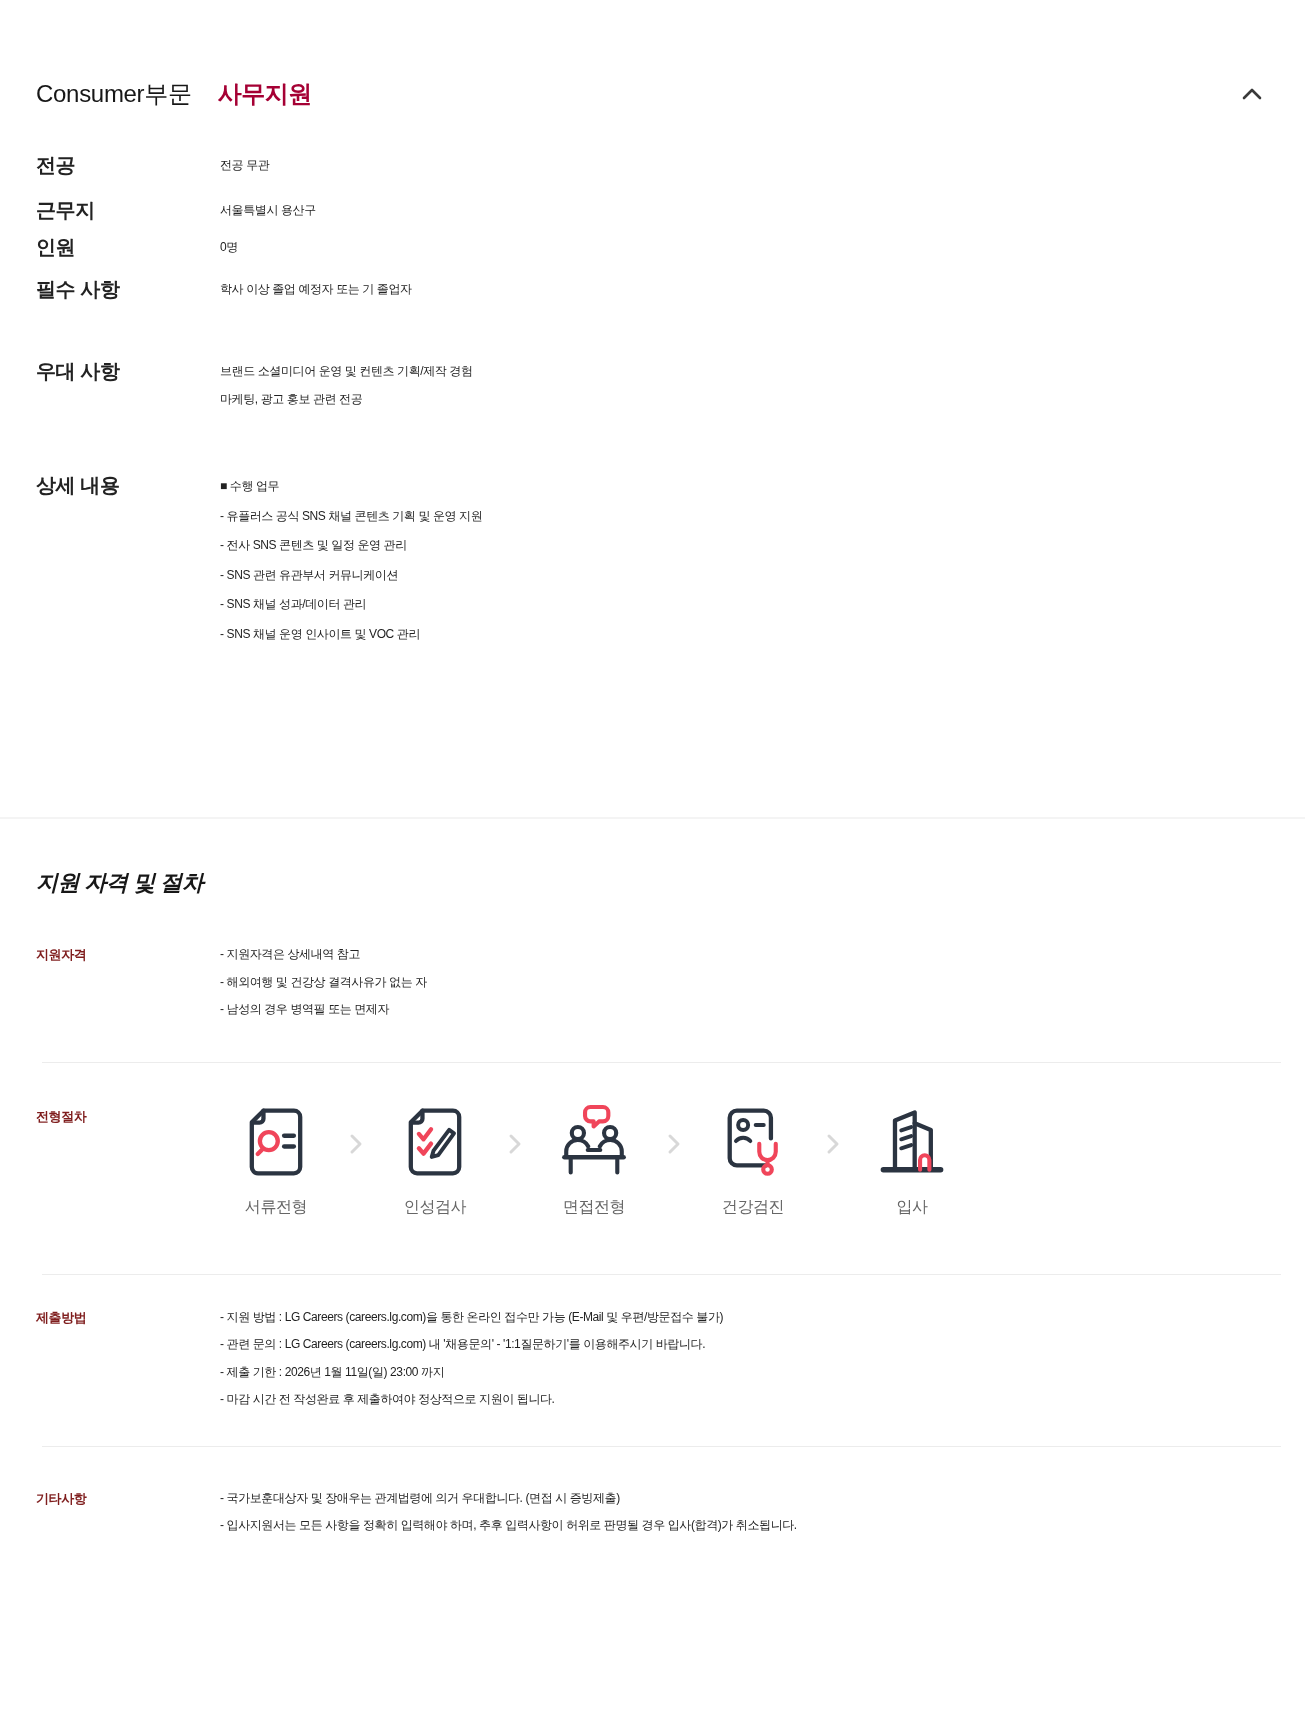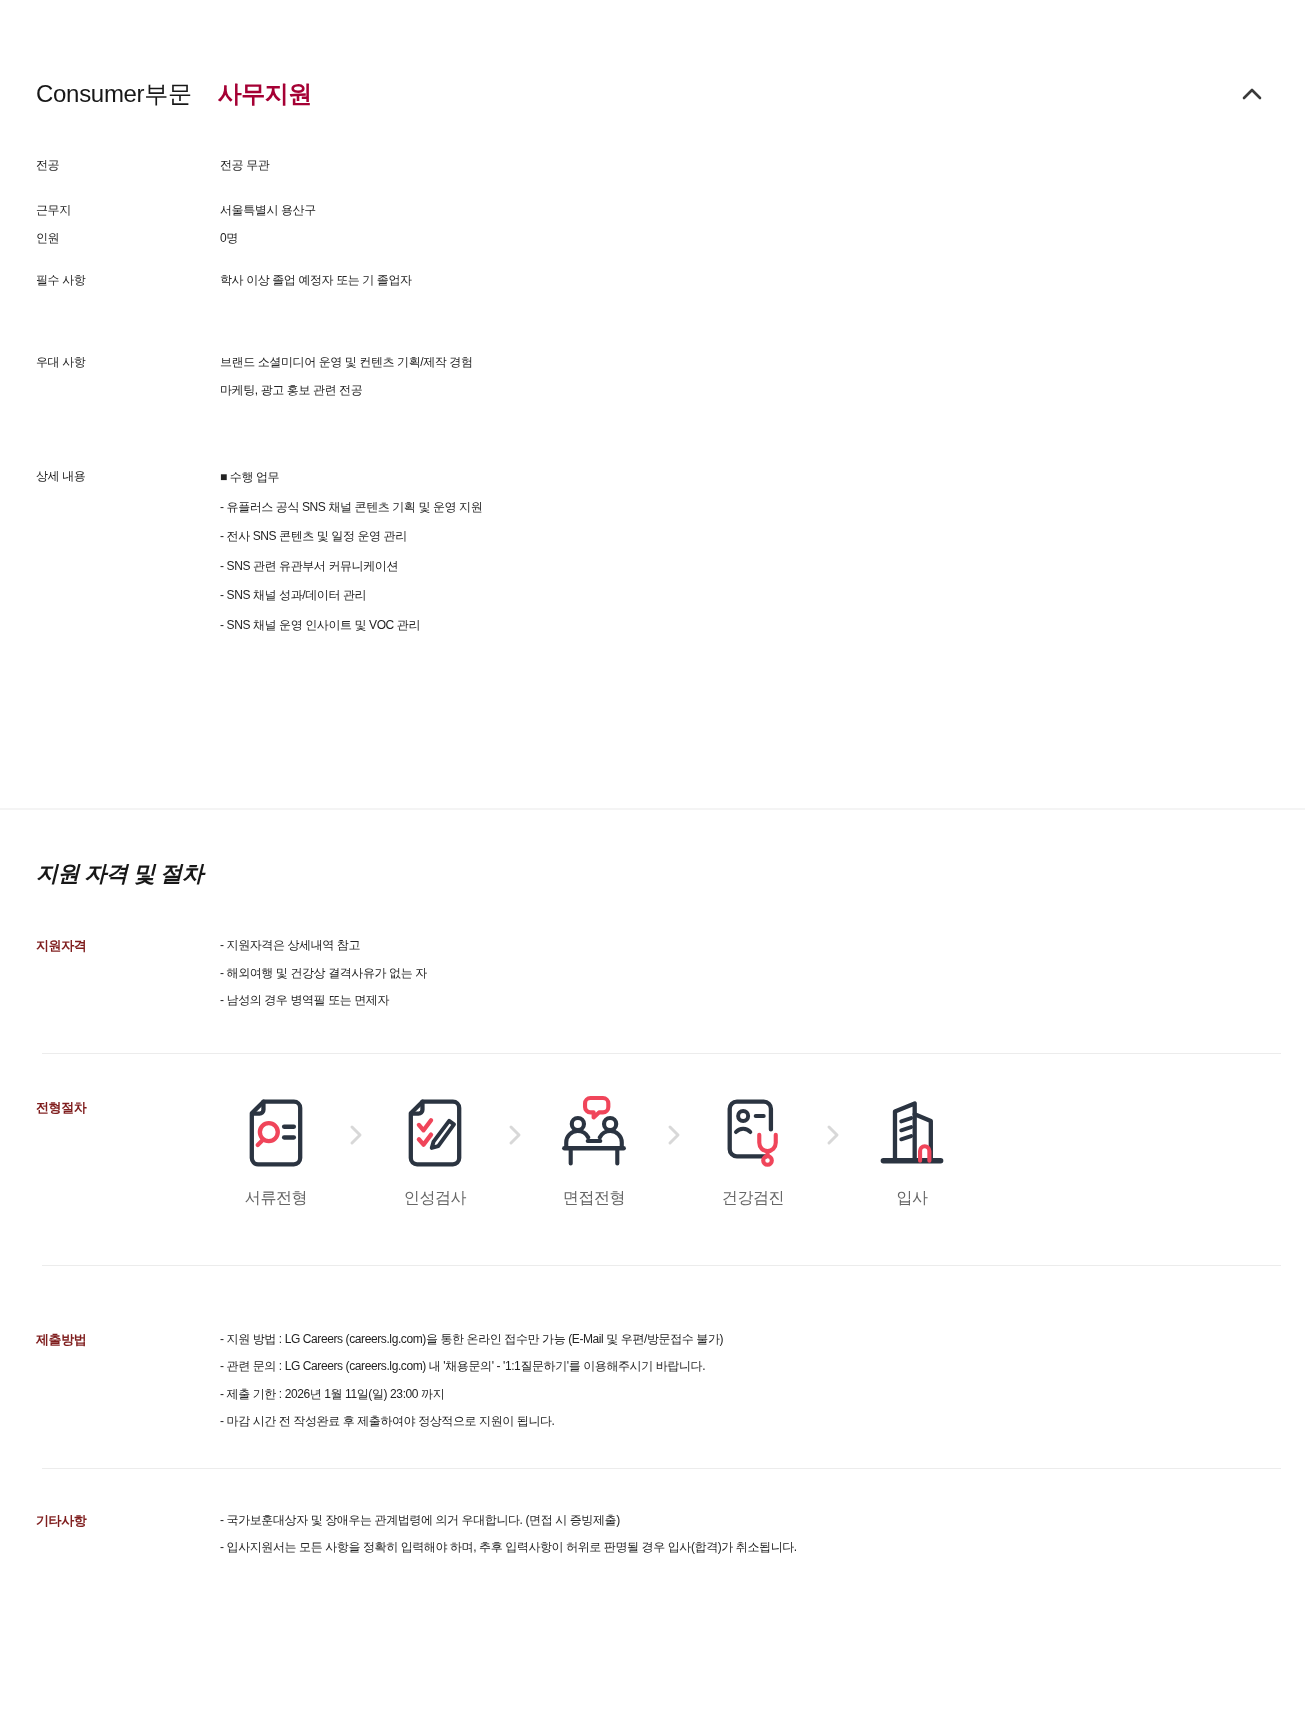--- a/index.html
+++ b/index.html
@@ -12,21 +12,21 @@
   .page { padding:0 36px; }
 
   
   .card-header { padding-top:78px; display:flex; align-items:center; }
   .division-title { font-size:24px; font-weight:normal; color:#171717; letter-spacing:-0.3px; }
   .job-title { font-size:24px; font-weight:bold; color:#a50034; margin-left:26px; letter-spacing:-0.5px; }
   .collapse-btn { margin-left:auto; margin-right:2px; background:none; border:none; cursor:pointer; padding:4px; }
 
   
   .field-row { display:flex; align-items:flex-start; }
-  .field-label { width:184px; flex:none; font-size:12px; color:#222; letter-spacing:-0.4px; line-height:27px; }
+  .field-label { width:184px; flex:none; font-size:20px; color:#222; letter-spacing:-0.4px; line-height:27px;font-weight:bold; }
   .field-label.strong { font-weight:bold; font-size:13px; color:#7f1d1d; }
   .field-value { font-size:12px; color:#222; letter-spacing:-0.4px; line-height:27.5px; }
   .field-value.loose { line-height:29.5px; }
 
   
   .divider-full { height:2px; background:#f4f4f4; margin:168px -36px 0 -36px; }
   .divider-inset { height:1px; background:#ececec; margin:0 -12px 0 6px; }
 
   
   .section-heading { font-size:22px; font-weight:bold; color:#171717; letter-spacing:-0.5px; margin-top:49px;font-style:italic; }
@@ -64,21 +64,21 @@
     </div>
   </div>
 
   <div class="field-row" style="margin-top:17px">
     <div class="field-label">근무지</div>
     <div class="field-value">
       <div>서울특별시 용산구</div>
     </div>
   </div>
 
-  <div class="field-row" style="margin-top:1px">
+  <div class="field-row" style="margin-top:10px">
     <div class="field-label">인원</div>
     <div class="field-value">
       <div>0명</div>
     </div>
   </div>
 
   <div class="field-row" style="margin-top:14px">
     <div class="field-label">필수 사항</div>
     <div class="field-value">
       <div>학사 이상 졸업 예정자 또는 기 졸업자</div>
@@ -218,21 +218,21 @@
           </svg>
         </span>
         <span class="step-label">입사</span>
       </div>
 
     </div>
   </div>
 
   <div class="divider-inset" style="margin-top:56px"></div>
 
-  <div class="field-row" style="margin-top:60px">
+  <div class="field-row" style="margin-top:29px">
     <div class="field-label strong">제출방법</div>
     <div class="field-value">
       <div>- 지원 방법 : LG Careers (careers.lg.com)을 통한 온라인 접수만 가능 (E-Mail 및 우편/방문접수 불가)</div>
       <div>- 관련 문의 : LG Careers (careers.lg.com) 내 '채용문의' - '1:1질문하기'를 이용해주시기 바랍니다.</div>
       <div>- 제출 기한 : 2026년 1월 11일(일) 23:00 까지</div>
       <div>- 마감 시간 전 작성완료 후 제출하여야 정상적으로 지원이 됩니다.</div>
     </div>
   </div>
 
   <div class="divider-inset" style="margin-top:32px"></div>

